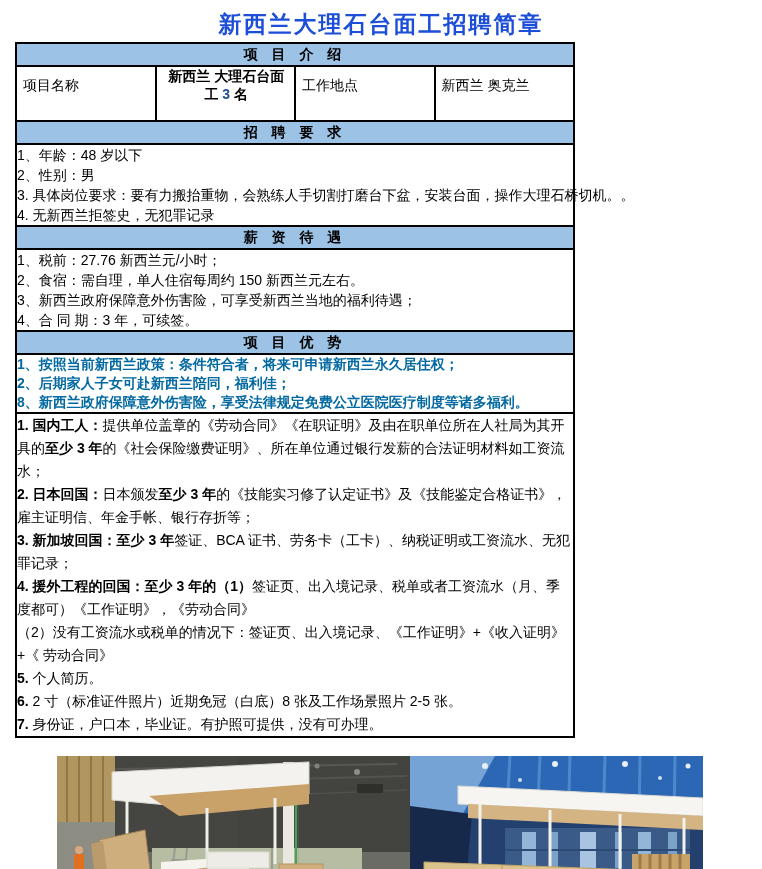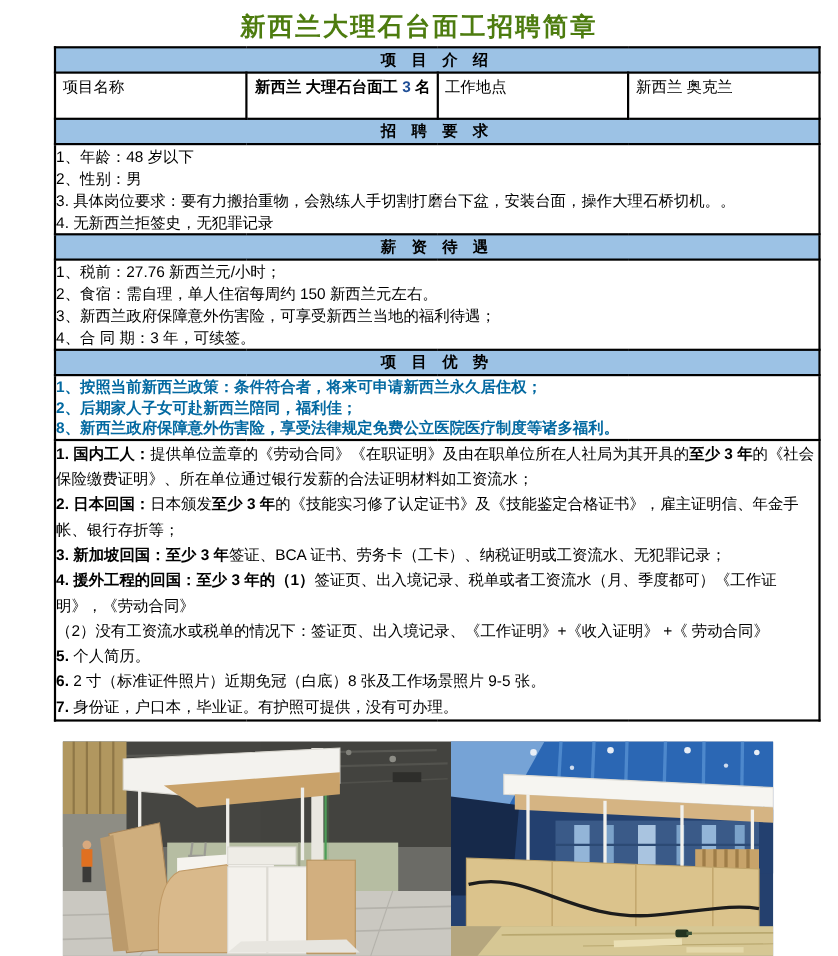--- a/index.html
+++ b/index.html
@@ -4,25 +4,25 @@
 <style>
   html,body{margin:0;padding:0;}
   body{
     width:762px;height:869px;background:#ffffff;
     font-family:"Liberation Sans","DejaVu Sans",sans-serif;
     color:#000;overflow:hidden;
   }
   .page-title{
     margin-top:8px;height:34px;line-height:34px;
     text-align:center;font-family:"Liberation Serif","DejaVu Serif",serif;
-    font-weight:bold;font-size:23px;color:#4d7c0f;letter-spacing:2px;
+    font-weight:bold;font-size:23px;color:#1d4ed8;letter-spacing:2px;
   }
   table.doc{
     border-collapse:collapse;table-layout:fixed;
-    margin-left:49px;width:697px;
+    margin-left:15px;width:560px;
   }
   table.doc td{
     border:2px solid #000;padding:0;vertical-align:middle;
     font-size:14px;
   }
   td.sec{
     background:#9CC2E5;text-align:center;font-weight:bold;
     font-size:16px;letter-spacing:5px;height:21px;padding:1px 0 2px 0;
   }
   tr.inforow td{height:23px;padding:1px 4px 16px 6px;font-size:14px;}
@@ -91,21 +91,21 @@
       </tr>
 
   <tr>
         <td class="block" colspan="4">
     <div class="line-m"><span style="font-weight: bold;">1.  </span><span style="font-weight: bold;">国内工人：</span><span>提供单位盖章的《劳动合同》《在职证明》及由在职单位所在人社局为其开具的</span><span style="font-weight: bold;">至少 3 年</span><span>的《社会保险缴费证明》、所在单位通过银行发薪的合法证明材料如工资流水；</span></div>
     <div class="line-m"><span style="font-weight: bold;">2.  </span><span style="font-weight: bold;">日本回国：</span><span>日本颁发</span><span style="font-weight: bold;">至少 3 年</span><span>的《技能实习修了认定证书》及《技能鉴定合格证书》，雇主证明信、年金手帐、银行存折等；</span></div>
     <div class="line-m"><span style="font-weight: bold;">3.  </span><span style="font-weight: bold;">新加坡回国：</span><span style="font-weight: bold;">至少 3 年</span><span>签证、BCA 证书、劳务卡（工卡）、纳税证明或工资流水、无犯罪记录；</span></div>
     <div class="line-m"><span style="font-weight: bold;">4.  </span><span style="font-weight: bold;">援外工程的回国：</span><span style="font-weight: bold;">至少 3 年的（1）</span><span>签证页、出入境记录、税单或者工资流水（月、季度都可）《工作证明》，《劳动合同》</span></div>
     <div class="line-m"><span>（2）没有工资流水或税单的情况下：签证页、出入境记录、《工作证明》+《收入证明》 +《 劳动合同》</span></div>
     <div class="line-m"><span style="font-weight: bold;">5.  </span><span>个人简历。</span></div>
-    <div class="line-m"><span style="font-weight: bold;">6.   </span><span>2 寸（标准证件照片）近期免冠（白底）8 张及工作场景照片 9-5 张。</span></div>
+    <div class="line-m"><span style="font-weight: bold;">6.   </span><span>2 寸（标准证件照片）近期免冠（白底）8 张及工作场景照片 2-5 张。</span></div>
     <div class="line-m"><span style="font-weight: bold;">7.  </span><span>身份证，户口本，毕业证。有护照可提供，没有可办理。</span></div>
   </td>
       </tr>
 </tbody>
   </table>
 
 <div class="photos">
 
   <svg class="photo" width="353" height="195" viewBox="0 0 353 195">
     <rect x="0" y="0" width="353" height="195" fill="#6b6b66"></rect>

